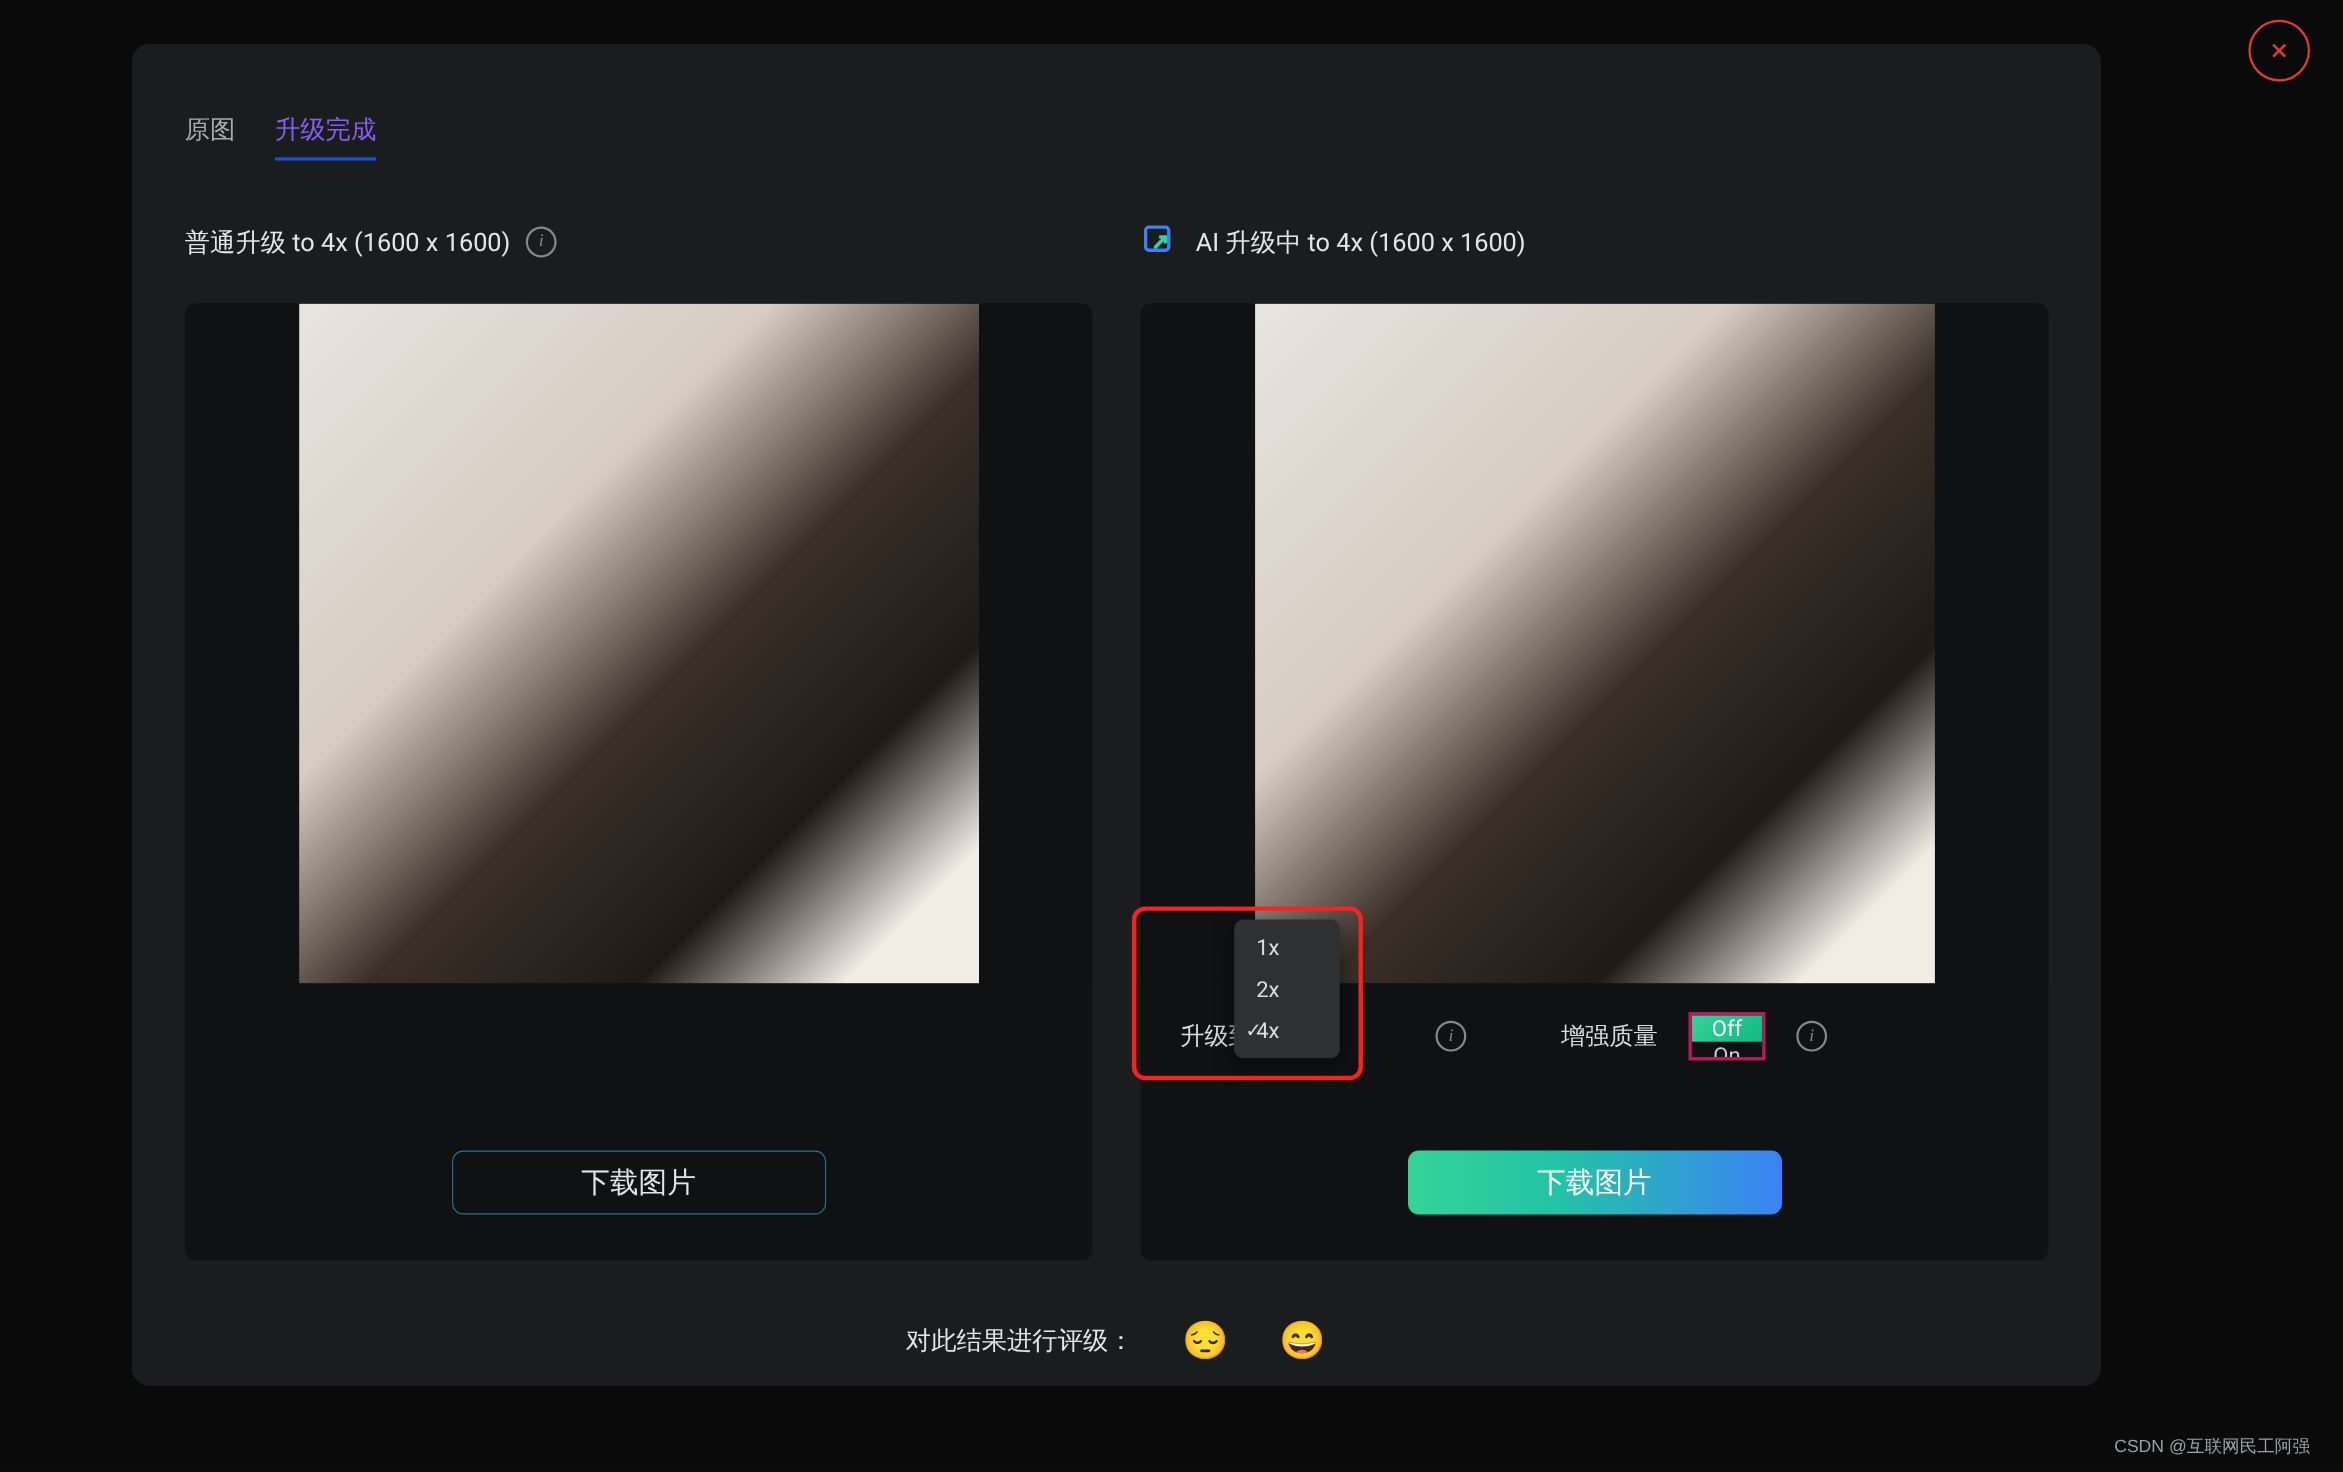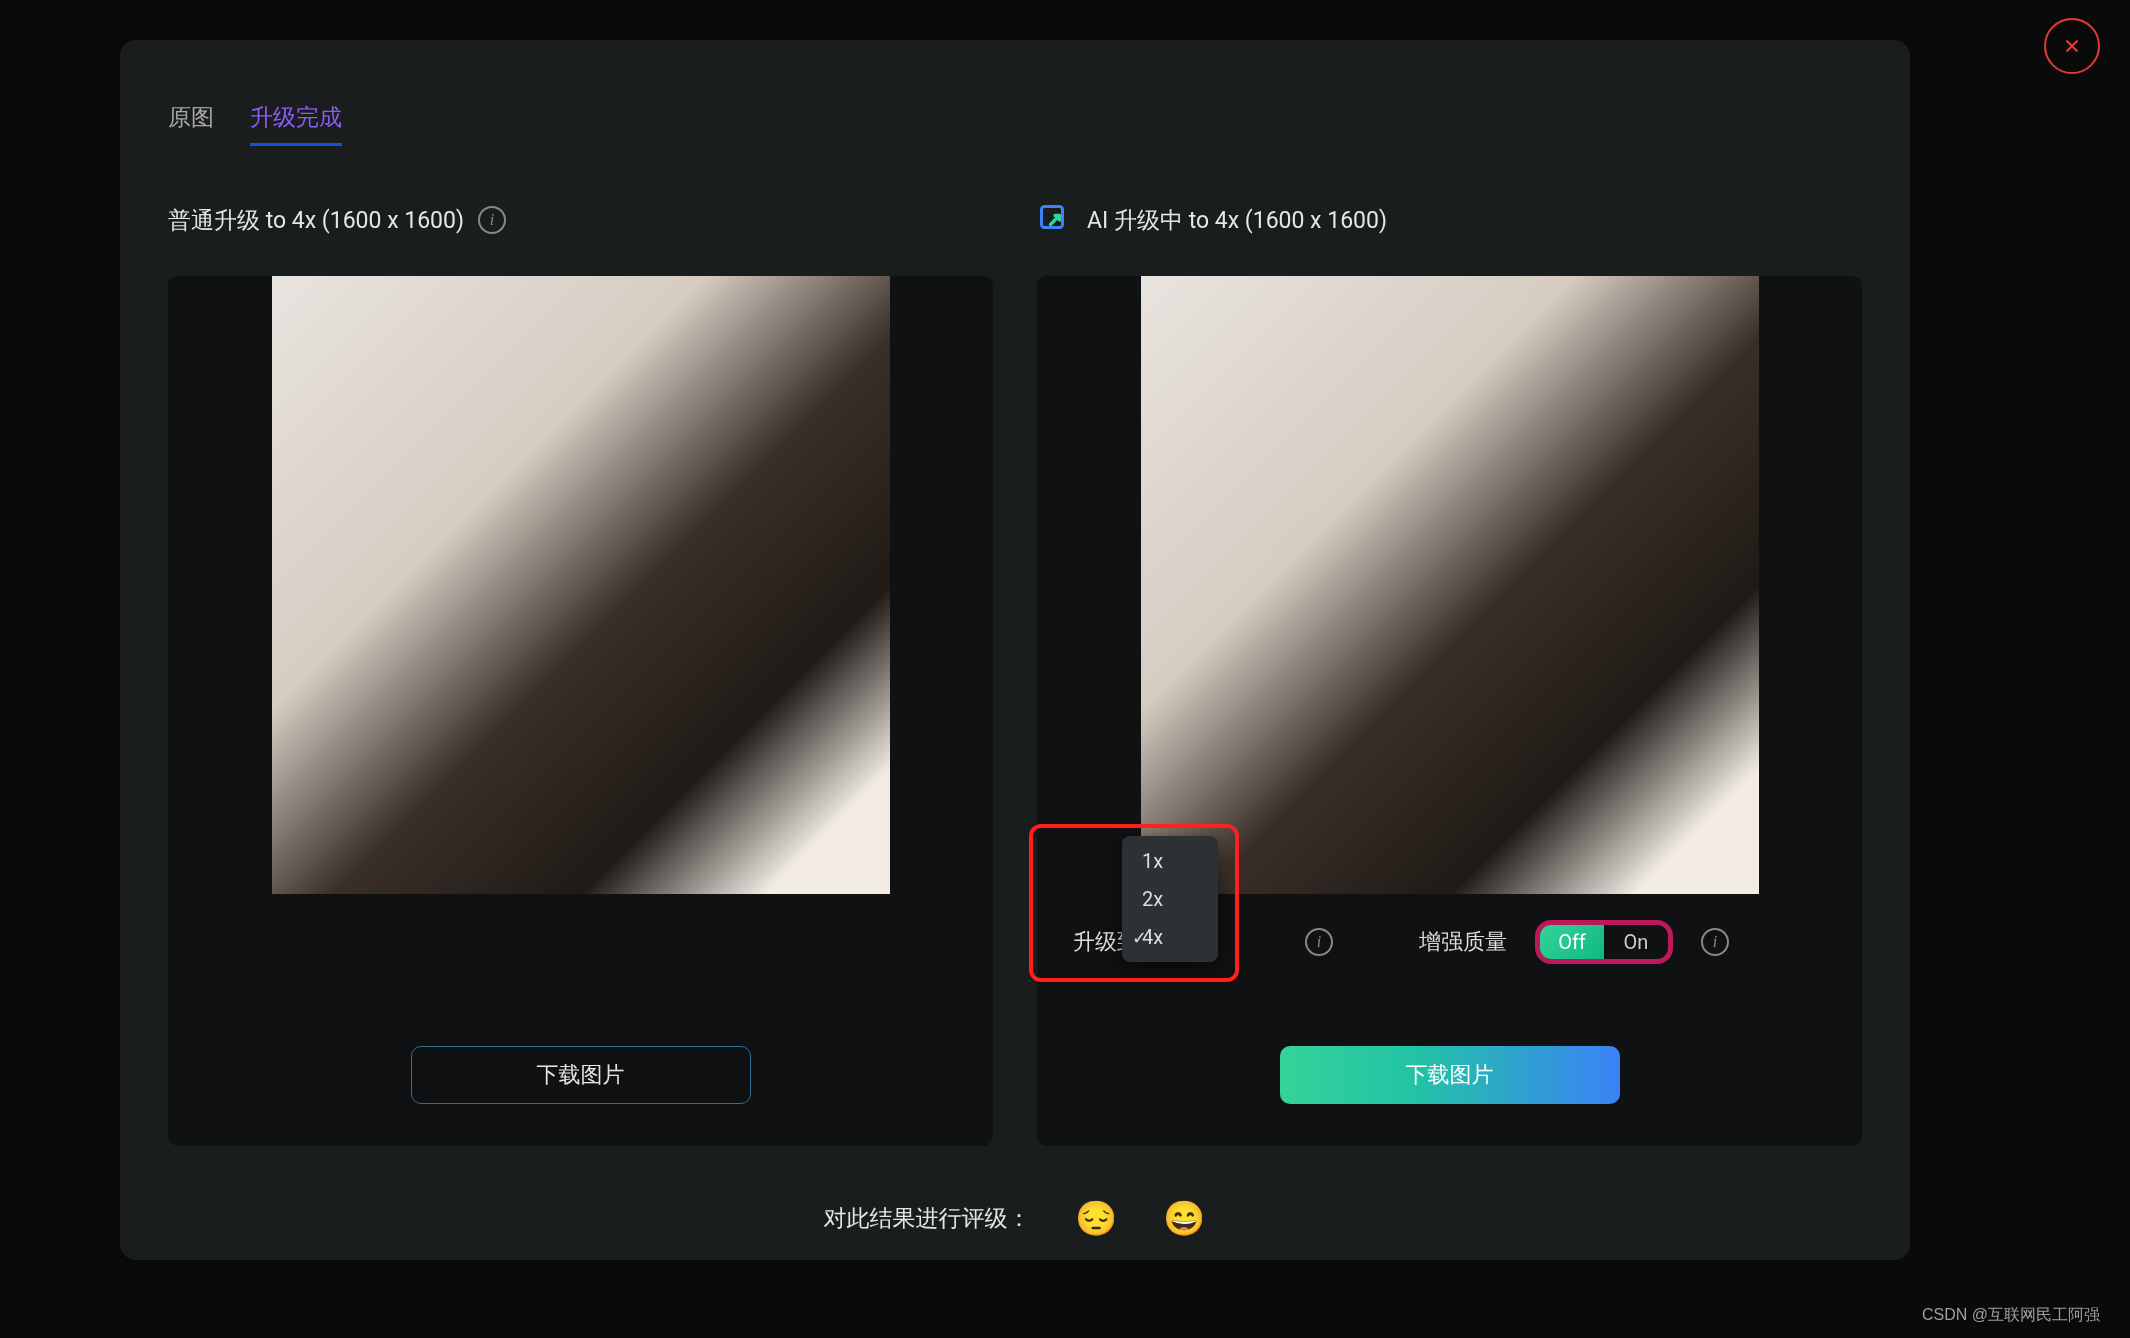--- a/index.html
+++ b/index.html
@@ -113,21 +113,21 @@
   .image-card .spacer { flex: 1; }
   .dl-row {
     display: flex;
     justify-content: center;
     padding-bottom: 42px;
   }
   .dl-btn {
     width: 340px;
     height: 58px;
     border-radius: 10px;
-    font-size: 22px;
+    font-size: 26px;
     display: flex;
     align-items: center;
     justify-content: center;
     cursor: pointer;
   }
   .dl-btn.outline {
     border: 1.5px solid #2f6f8f;
     color: #e5e5e5;
     background: transparent;
   }
@@ -140,24 +140,25 @@
     display: flex;
     align-items: center;
     gap: 28px;
     padding: 26px 36px 0 36px;
     color: #ddd;
     font-size: 22px;
     position: relative;
   }
   .toggle {
     display: flex;
-    border: 5px solid #be185d;
-    border-radius: 16px;
+    border: 3px solid #be185d;
+    border-radius: 0;
     overflow: hidden;
     height: 44px;
+    flex-direction: column;
   }
   .toggle .opt {
     width: 64px;
     display: flex;
     align-items: center;
     justify-content: center;
     font-size: 20px;
     color: #ccc;
     cursor: pointer;
   }

